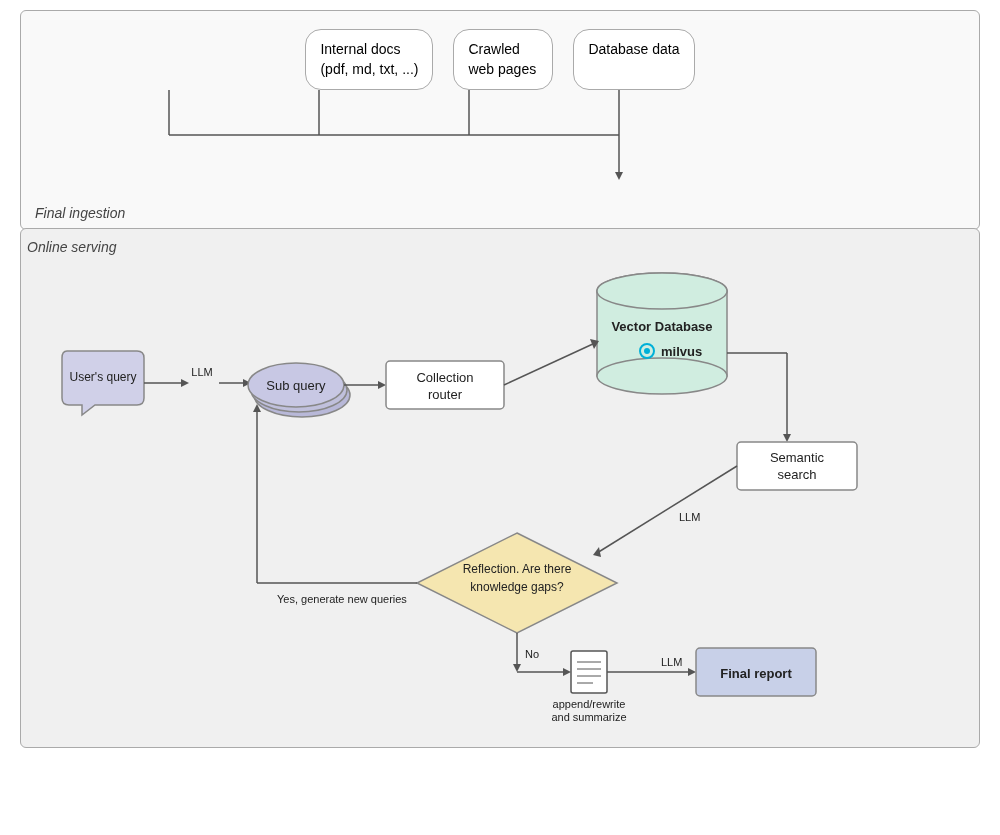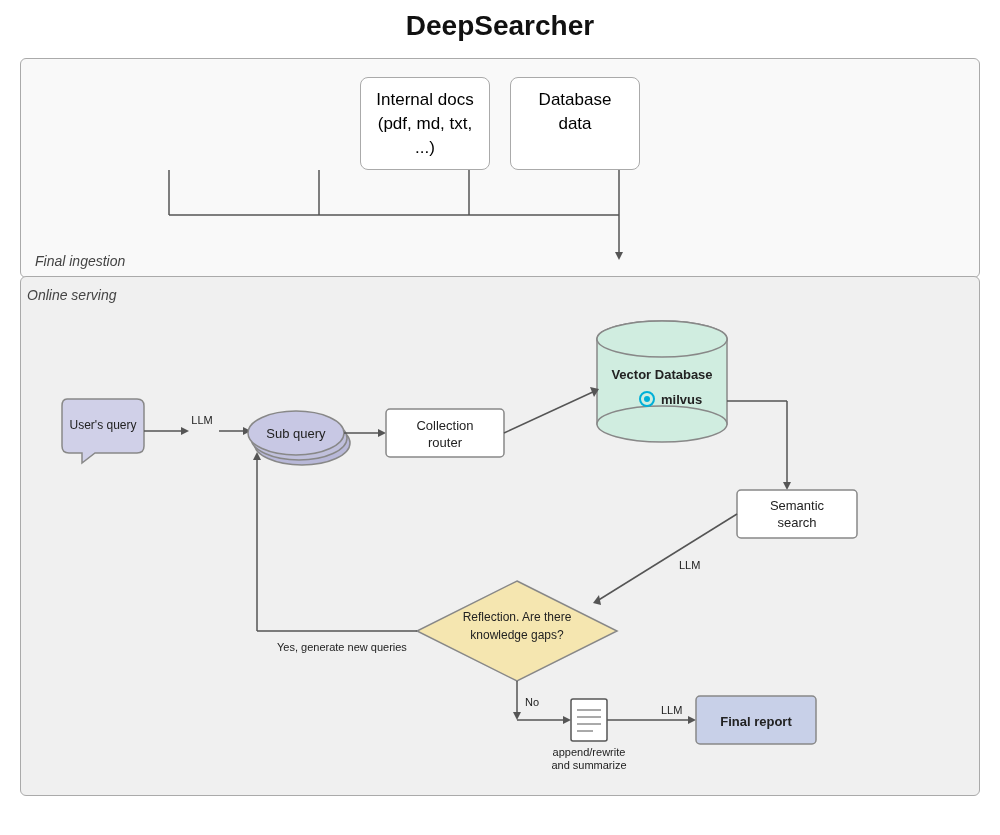--- a/index.html
+++ b/index.html
@@ -48,25 +48,24 @@
 
     .ingestion-sources {
       display: flex;
       gap: 20px;
       justify-content: center;
       margin-bottom: 0;
     }
 
     .source-box {
       border: 1.5px solid #aaa;
-      border-radius: 8px;
+      border-radius: 16px;
       background: #fff;
       padding: 10px 14px;
-      text-align: center;
-      font-size: 17px;
+      font-size: 14px;
       min-width: 100px;
       max-width: 130px;
       line-height: 1.4;
     }
 
     
     .online-serving-box {
       border: 1.5px solid #aaa;
       border-radius: 6px;
       background: #f0f0f0;
@@ -122,25 +121,25 @@
 
     text {
       font-family: Arial, sans-serif;
       fill: #222;
     }
   </style>
 </head>
 <body>
 
 <div class="main-container">
-  <div class="page-title">DeepSearcher</div>
 
   <div class="data-ingestion-box">
     <div class="ingestion-sources">
       <div class="source-box">Internal docs<br>(pdf, md, txt, ...)</div>
+      <div class="source-box">Crawled<br>web pages</div>
       <div class="source-box">Database data</div>
     </div>
 
     <svg width="100%" height="90" style="display:block; margin-top:0;">
 
       <line x1="130" y1="0" x2="130" y2="45" stroke="#555" stroke-width="1.5"></line>
       <line x1="280" y1="0" x2="280" y2="45" stroke="#555" stroke-width="1.5"></line>
       <line x1="430" y1="0" x2="430" y2="45" stroke="#555" stroke-width="1.5"></line>
       <line x1="580" y1="0" x2="580" y2="45" stroke="#555" stroke-width="1.5"></line>
 

